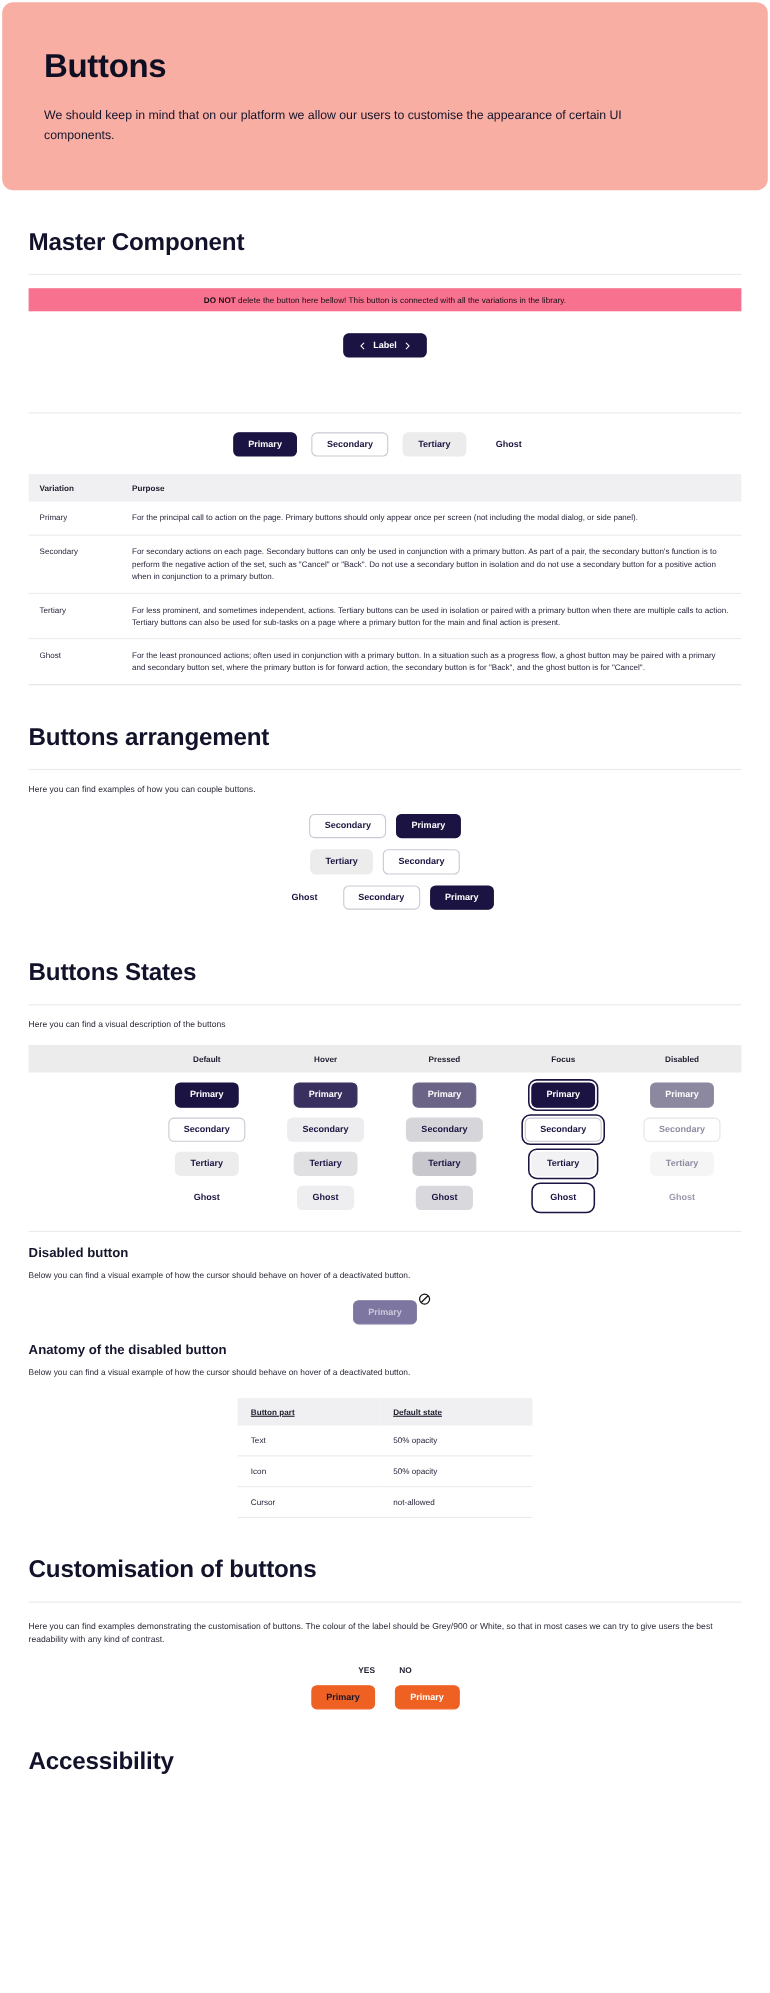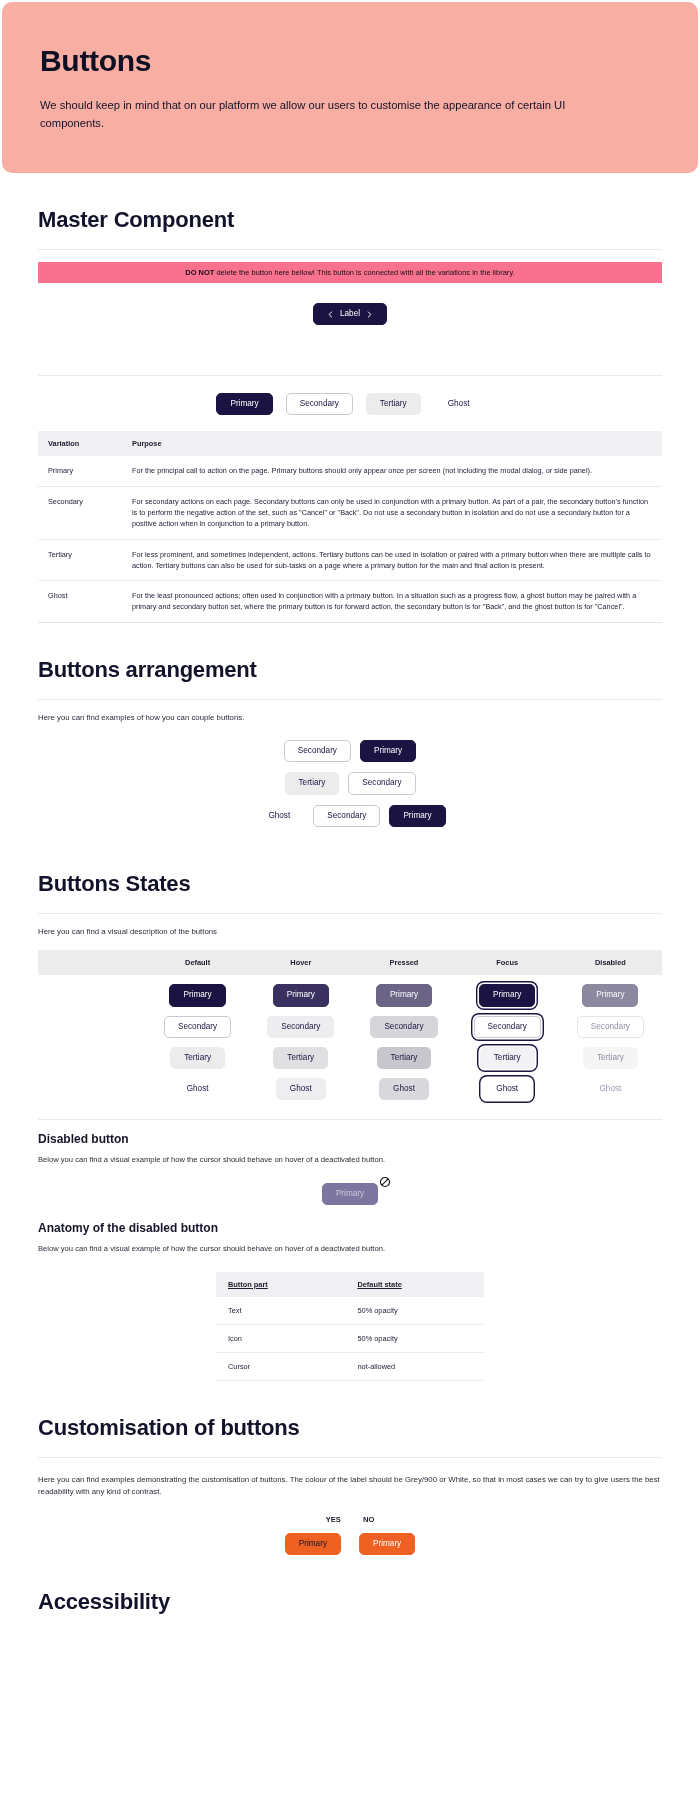--- a/index.html
+++ b/index.html
@@ -30,21 +30,21 @@
     margin-bottom: 18px;
   }
   .hero-sub {
     font-size: 11.2px;
     line-height: 1.65;
     color: #121229;
     max-width: 530px;
   }
 
   
-  .section { padding: 0 38px; }
+  .section { padding: 0 26px; }
   .sec-title {
     font-size: 22px;
     font-weight: 700;
     letter-spacing: -0.2px;
     color: #12122b;
   }
   .rule { height: 1px; background: #e9e9ee; width: 100%; }
   .sec-note {
     font-size: 9.2px;
     color: #2b2b3a;
@@ -64,21 +64,21 @@
   .warn b { font-weight: 700; }
 
   
   .btn {
     display: inline-flex;
     align-items: center;
     justify-content: center;
     gap: 6px;
     font-family: "Liberation Sans", sans-serif;
     font-size: 8.2px;
-    font-weight: 400;
+    font-weight: 700;
     border-radius: 5px;
     padding: 6px 13px;
     border: 1px solid transparent;
     line-height: 1;
     white-space: nowrap;
     cursor: pointer;
     user-select: none;
   }
   .btn-primary   { background: #1b1341; color: #ffffff; border-color: #1b1341; }
   .btn-secondary { background: #ffffff; color: #1b1341; border-color: #c9c9d4; }

